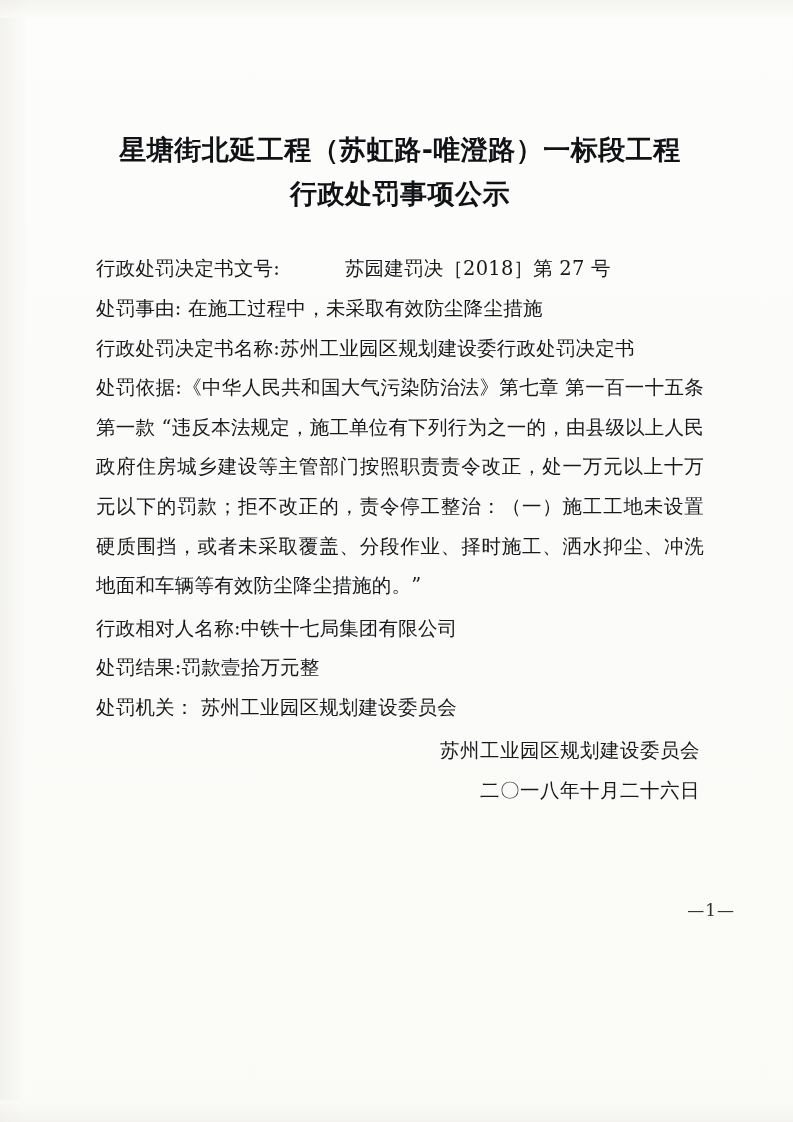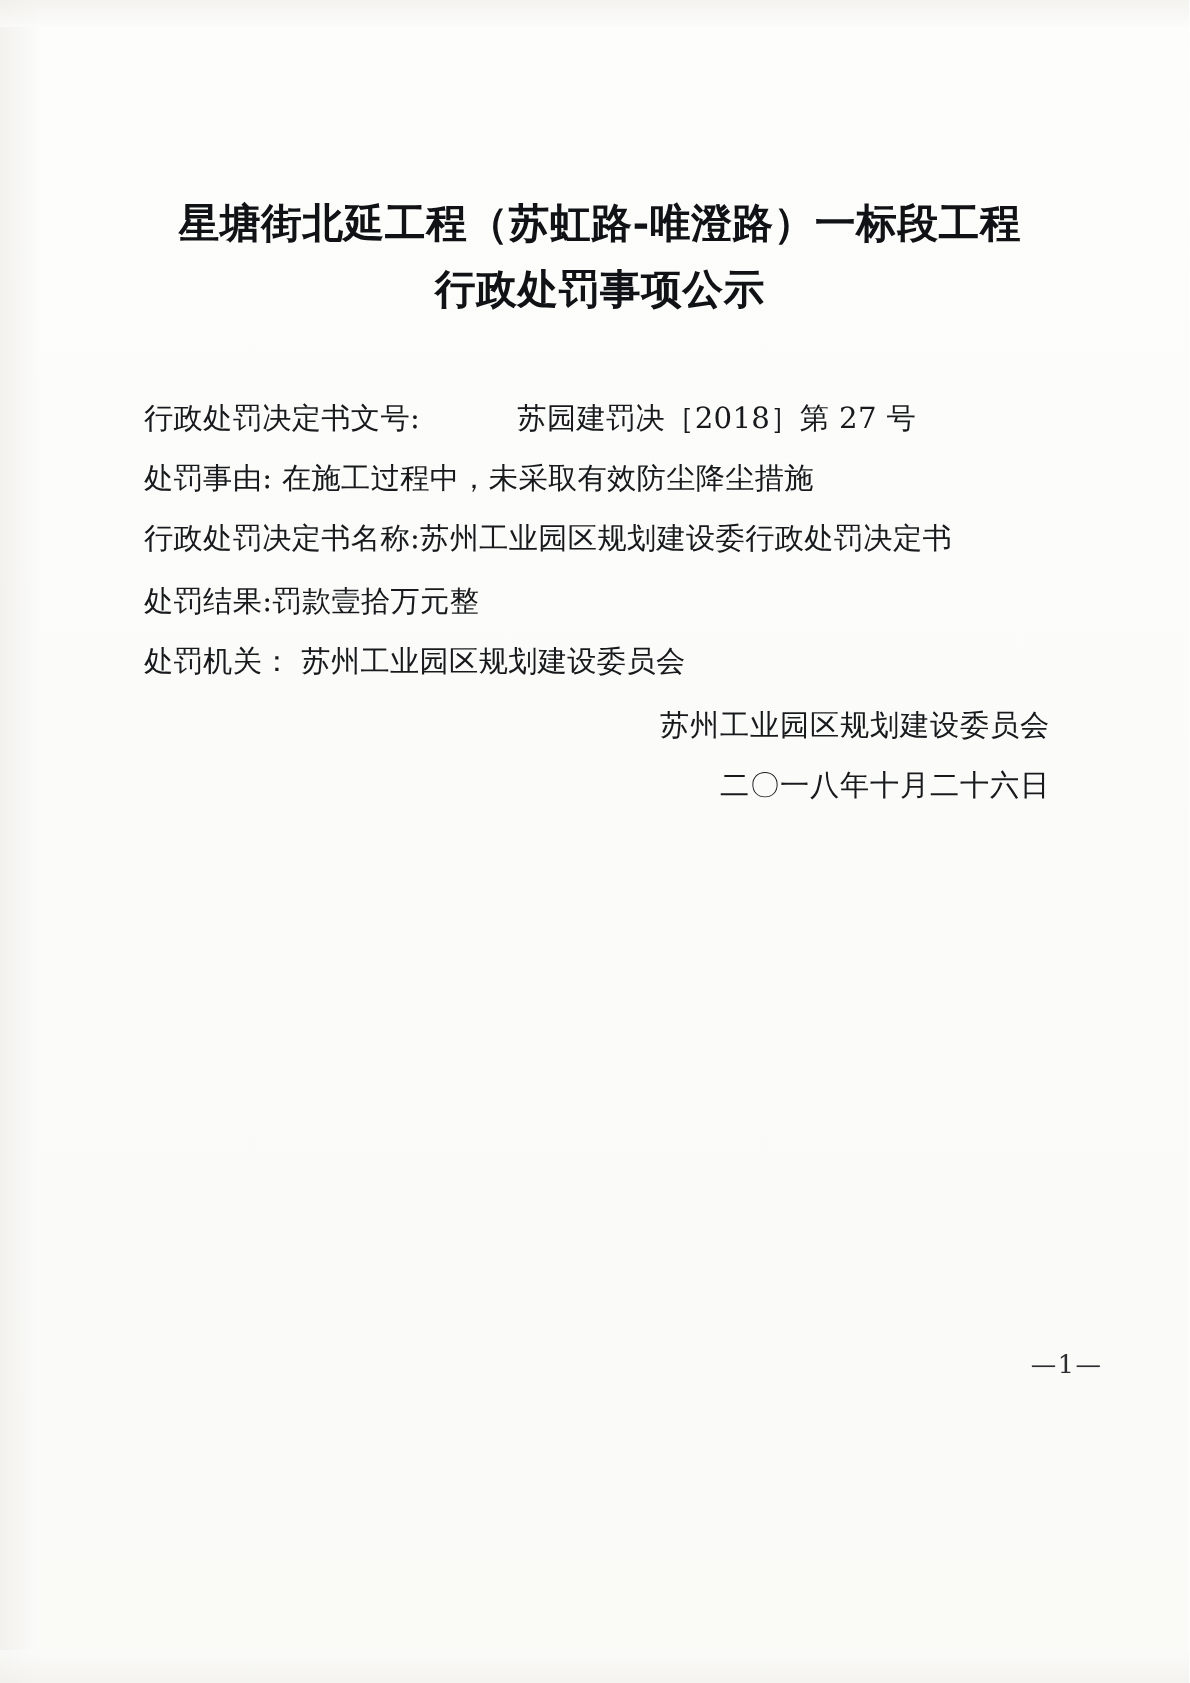--- a/index.html
+++ b/index.html
@@ -49,21 +49,21 @@
     top: 128px;
     width: 608px;
   }
 
   .doc-title {
     font-size: 27px;
     font-weight: bold;
     line-height: 1.62;
     text-align: center;
     letter-spacing: 0.5px;
-    margin: 0 0 44px 0;
+    margin: 0 0 34px 0;
     color: #101215;
   }
   .doc-title .line2 {
     display: block;
   }
 
   .body-block {
     font-size: 19.5px;
     line-height: 2.03;
     color: #17191c;
@@ -133,23 +133,29 @@
 
       <div class="row">
         <span class="label">处罚事由:</span>
         <span class="value">在施工过程中，未采取有效防尘降尘措施</span>
       </div>
 
       <div class="row">
         <span class="label">行政处罚决定书名称:</span><span class="value">苏州工业园区规划建设委行政处罚决定书</span>
       </div>
 
+      <div class="para">
+        <span class="label">处罚依据:</span><span class="value">《中华人民共和国大气污染防治法》第七章 第一百一十五条 第一款 “违反本法规定，施工单位有下列行为之一的，由县级以上人民政府住房城乡建设等主管部门按照职责责令改正，处一万元以上十万元以下的罚款；拒不改正的，责令停工整治：（一）施工工地未设置硬质围挡，或者未采取覆盖、分段作业、择时施工、洒水抑尘、冲洗地面和车辆等有效防尘降尘措施的。”</span>
+      </div>
 
       <div class="spacer-sm"></div>
 
+      <div class="row">
+        <span class="label">行政相对人名称:</span><span class="value">中铁十七局集团有限公司</span>
+      </div>
 
 
       <div class="row">
         <span class="label">处罚结果:</span><span class="value">罚款壹拾万元整</span>
       </div>
 
 
       <div class="row">
         <span class="label">处罚机关：</span>
         <span class="value">苏州工业园区规划建设委员会</span>

